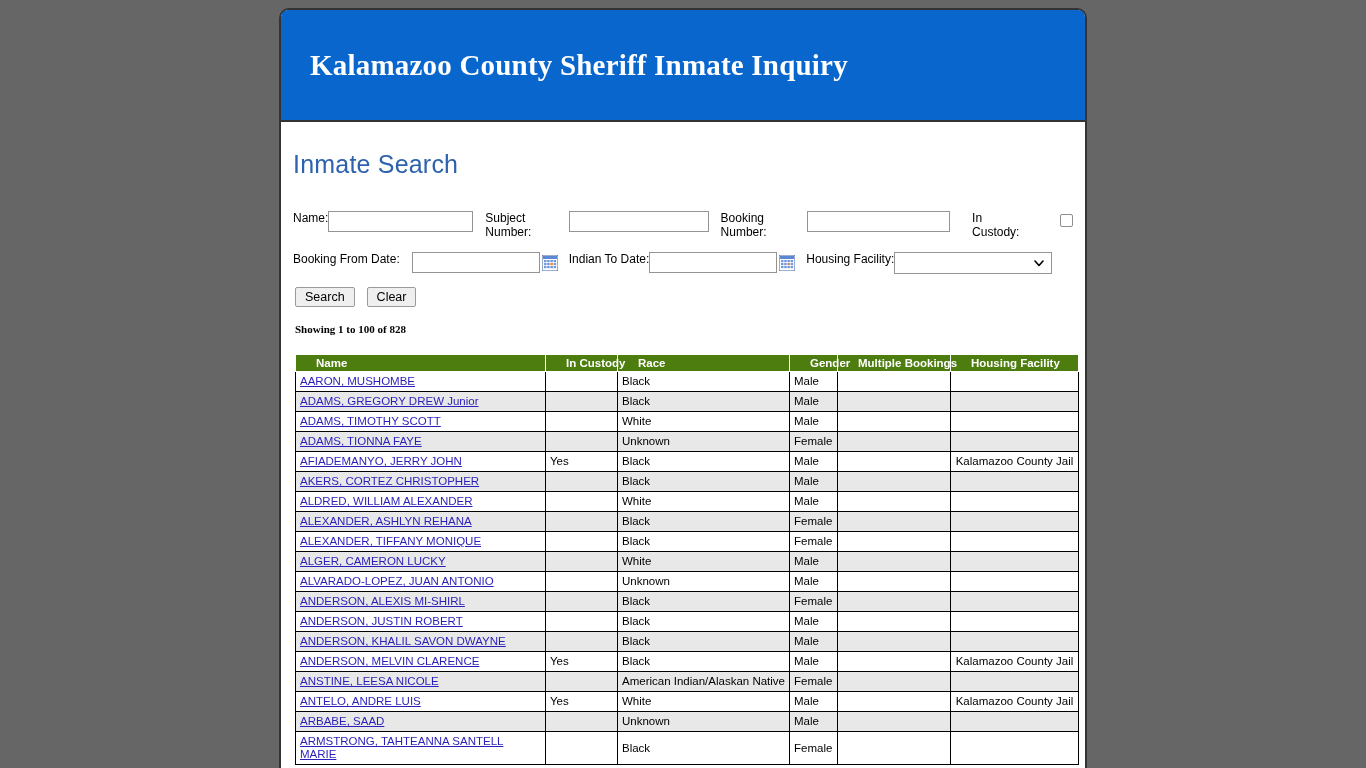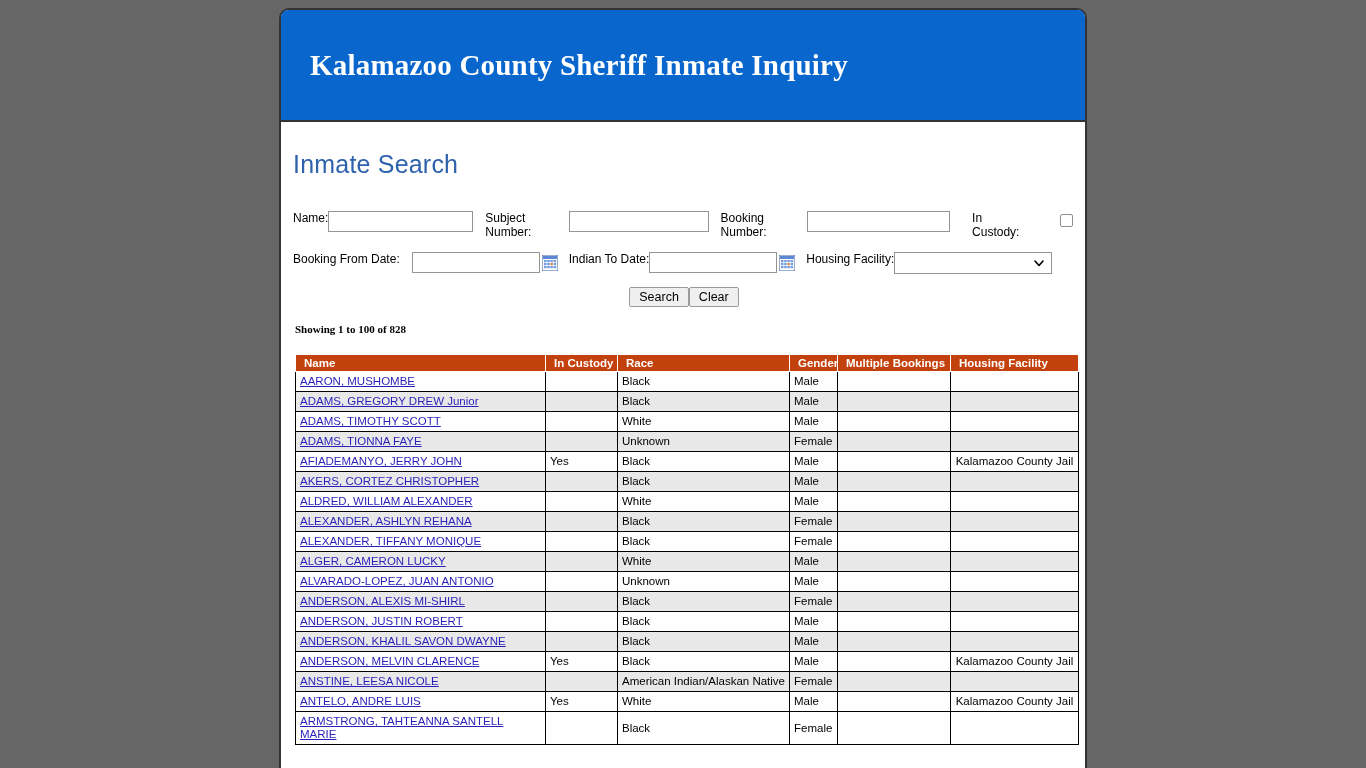--- a/index.html
+++ b/index.html
@@ -103,21 +103,21 @@
     position: relative;
     display: flex;
     align-items: center;
     cursor: pointer;
   }
   .sel .chev {
     position: absolute; right: 7px; top: 5px;
     width: 10px; height: 10px;
   }
 
-  .btn-row { margin: 13px 0 0 2px; display: flex; gap: 0; justify-content: center; }
+  .btn-row { margin: 13px 0 0 2px; display: flex; gap: 12px; }
   .btn {
     font-family: "Liberation Sans", sans-serif;
     font-size: 12.5px;
     color: #000;
     background: #efefef;
     border: 1px solid #9a9a9a;
     border-radius: 2px;
     padding: 2px 9px;
     cursor: pointer;
   }
@@ -131,25 +131,25 @@
   }
 
   table.results {
     border-collapse: collapse;
     width: 783px;
     margin-left: 2px;
     table-layout: fixed;
     font-size: 11.5px;
   }
   table.results th {
-    background: #c2410c;
+    background: #4d7c0f;
     color: #ffffff;
     font-weight: bold;
     text-align: left;
-    padding: 2px 8px;
+    padding: 2px 20px;
     border: 1px solid #ffffff;
     white-space: nowrap;
     font-size: 11.5px;
   }
   table.results td {
     border: 1px solid #000000;
     padding: 3px 4px;
     color: #000;
     vertical-align: middle;
     line-height: 13px;
@@ -410,20 +410,28 @@
               <td class="c-house"></td>
             </tr>
             <tr class="norm">
               <td class="c-name"><a class="name-link" href="#">ANTELO, ANDRE LUIS</a></td>
               <td class="c-custody">Yes</td>
               <td class="c-race">White</td>
               <td class="c-gender">Male</td>
               <td class="c-multi"></td>
               <td class="c-house">Kalamazoo County Jail</td>
             </tr>
+            <tr class="alt">
+              <td class="c-name"><a class="name-link" href="#">ARBABE, SAAD</a></td>
+              <td class="c-custody"></td>
+              <td class="c-race">Unknown</td>
+              <td class="c-gender">Male</td>
+              <td class="c-multi"></td>
+              <td class="c-house"></td>
+            </tr>
             <tr class="norm">
               <td class="c-name"><a class="name-link" href="#">ARMSTRONG, TAHTEANNA SANTELL MARIE</a></td>
               <td class="c-custody"></td>
               <td class="c-race">Black</td>
               <td class="c-gender">Female</td>
               <td class="c-multi"></td>
               <td class="c-house"></td>
             </tr>
           </tbody>
       </table>

